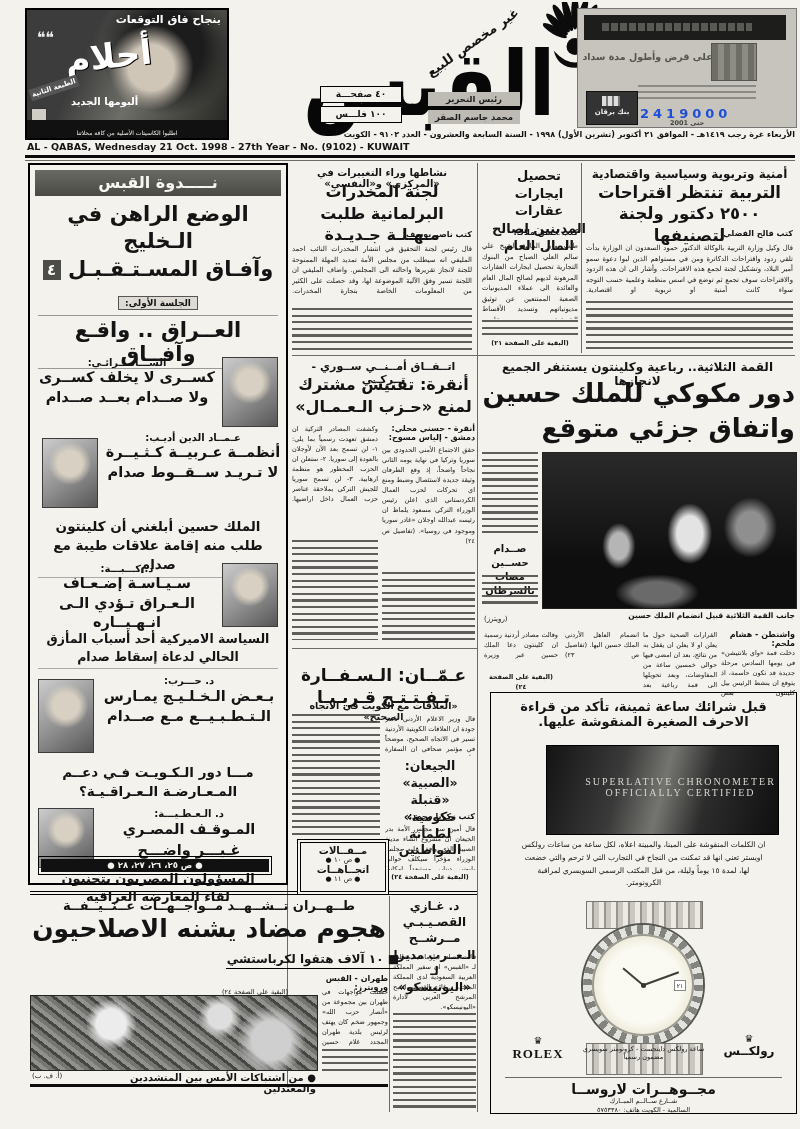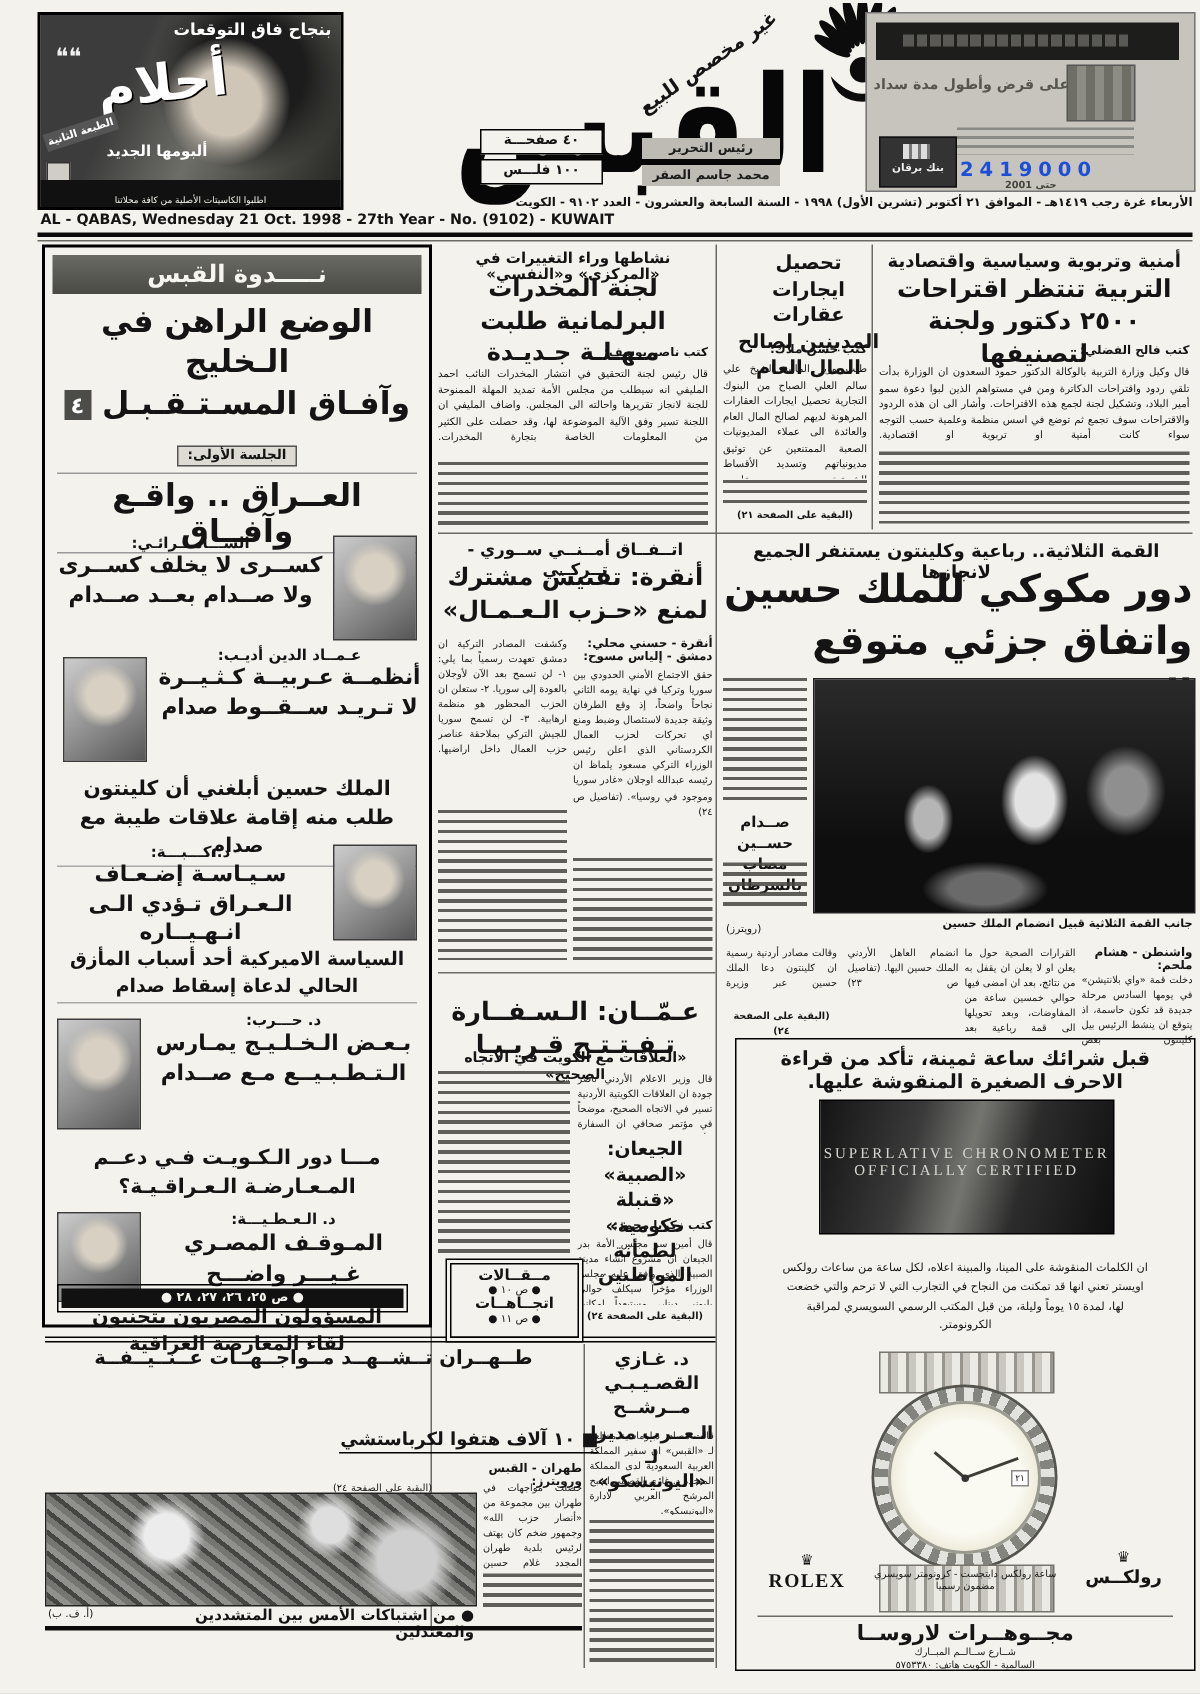--- a/index.html
+++ b/index.html
@@ -284,35 +284,36 @@
     <div class="c" style="font-size:7px;">● ص ١٠ ●</div>
     <div class="c b" style="font-size:10px;">اتجــاهــات</div>
     <div class="c" style="font-size:7px;">● ص ١١ ●</div>
   </div>
 
   <div class="abs c b" style="left:393px;top:898px;width:83px;font-size:12px;line-height:1.35;">د. غـازي القصـيـبـي مــرشــح الـعــرب مديرا لـ «اليونيسكو»</div>
   <div class="abs tiny j" style="left:393px;top:952px;width:83px;height:58px;overflow:hidden;">قالت مصادر دبلوماسية مطلعة لـ «القبس» ان سفير المملكة العربية السعودية لدى المملكة المتحدة د. غازي القصيبي اصبح المرشح العربي لادارة «اليونيسكو».</div>
   <div class="abs fill" style="left:393px;top:1013px;width:83px;height:95px;"></div>
 
   <div class="abs c b" style="left:30px;top:898px;width:358px;font-size:13px;letter-spacing:1px;">طــهــران تــشــهــد مــواجــهــات عــنــيــفــة</div>
+  <div class="abs c b" style="left:30px;top:914px;width:358px;font-size:25px;">هجوم مضاد يشنه الاصلاحيون</div>
   <div class="abs r b" style="left:226px;top:952px;width:173px;font-size:12px;border-bottom:1px solid #000;padding-bottom:2px;">■ ١٠ آلاف هتفوا لكرباستشي</div>
   <div class="abs byline r" style="left:300px;top:974px;width:88px;">طهران - القبس ورويترز:</div>
   <div class="abs tiny j" style="left:322px;top:987px;width:66px;height:60px;overflow:hidden;">حصلت مواجهات في طهران بين مجموعة من «أنصار حزب الله» وجمهور ضخم كان يهتف لرئيس بلدية طهران المجدد غلام حسين كرباستشي، الذي كشف في خطاب جماهيري امام نحو عشرة آلاف من انصاره انه في حماية توافق.</div>
   <div class="abs fill" style="left:322px;top:1049px;width:66px;height:26px;"></div>
   <div class="abs tiny j" style="left:222px;top:987px;width:66px;height:10px;overflow:hidden;">(البقية على الصفحة ٢٤)</div>
   <div class="abs fill" style="left:222px;top:999px;width:66px;height:0;"></div>
   <div class="abs photo-riot" style="left:30px;top:995px;width:286px;height:74px;"></div>
   <div class="abs r b" style="left:110px;top:1072px;width:206px;font-size:10px;">● من اشتباكات الأمس بين المتشددين والمعتدلين</div>
   <div class="abs" style="left:32px;top:1072px;font-size:7px;">(أ. ف. ب)</div>
   <div class="abs heavy" style="left:30px;top:1084px;width:358px;height:3px;"></div>
 
   <div class="abs" style="left:490px;top:692px;width:305px;height:420px;border:1px solid #000;">
     <div class="c b" style="font-size:13px;margin-top:6px;">قبل شرائك ساعة ثمينة، تأكد من قراءة</div>
     <div class="c b" style="font-size:13px;">الاحرف الصغيرة المنقوشة عليها.</div>
-    <div class="engrave abs ltr" style="left:55px;top:40px;width:195px;height:88px;">
+    <div class="engrave abs ltr" style="left:55px;top:52px;width:195px;height:88px;padding-left:36px;">
       <div class="c" style="font-size:10px;margin-top:30px;">SUPERLATIVE CHRONOMETER</div>
       <div class="c" style="font-size:10px;">OFFICIALLY CERTIFIED</div>
     </div>
     <div class="abs c" style="left:28px;top:146px;width:249px;font-size:7.5px;line-height:1.7;">ان الكلمات المنقوشة على المينا، والمبينة اعلاه، لكل ساعة من ساعات رولكس اويستر تعني انها قد تمكنت من النجاح في التجارب التي لا ترحم والتي خضعت لها، لمدة ١٥ يوماً وليلة، من قبل المكتب الرسمي السويسري لمراقبة الكرونومتر.</div>
 
     <div class="abs bracelet" style="left:95px;top:208px;width:115px;height:26px;"></div>
     <div class="abs bezel" style="left:92px;top:232px;width:120px;height:120px;">
       <div class="wface" style="left:9px;top:9px;width:102px;height:102px;">
         <div class="abs" style="right:8px;top:46px;width:10px;height:9px;background:#fff;border:1px solid #888;font-size:6px;text-align:center;line-height:9px;">٢١</div>
         <div class="hand" style="width:2px;height:26px;transform:translate(-50%,-100%) rotate(310deg);"></div>

